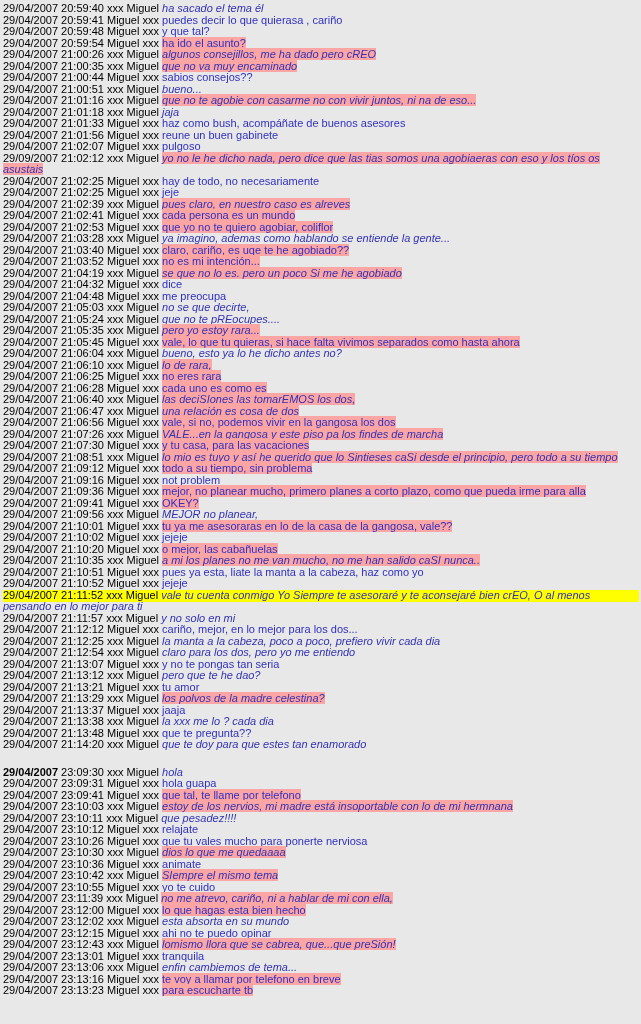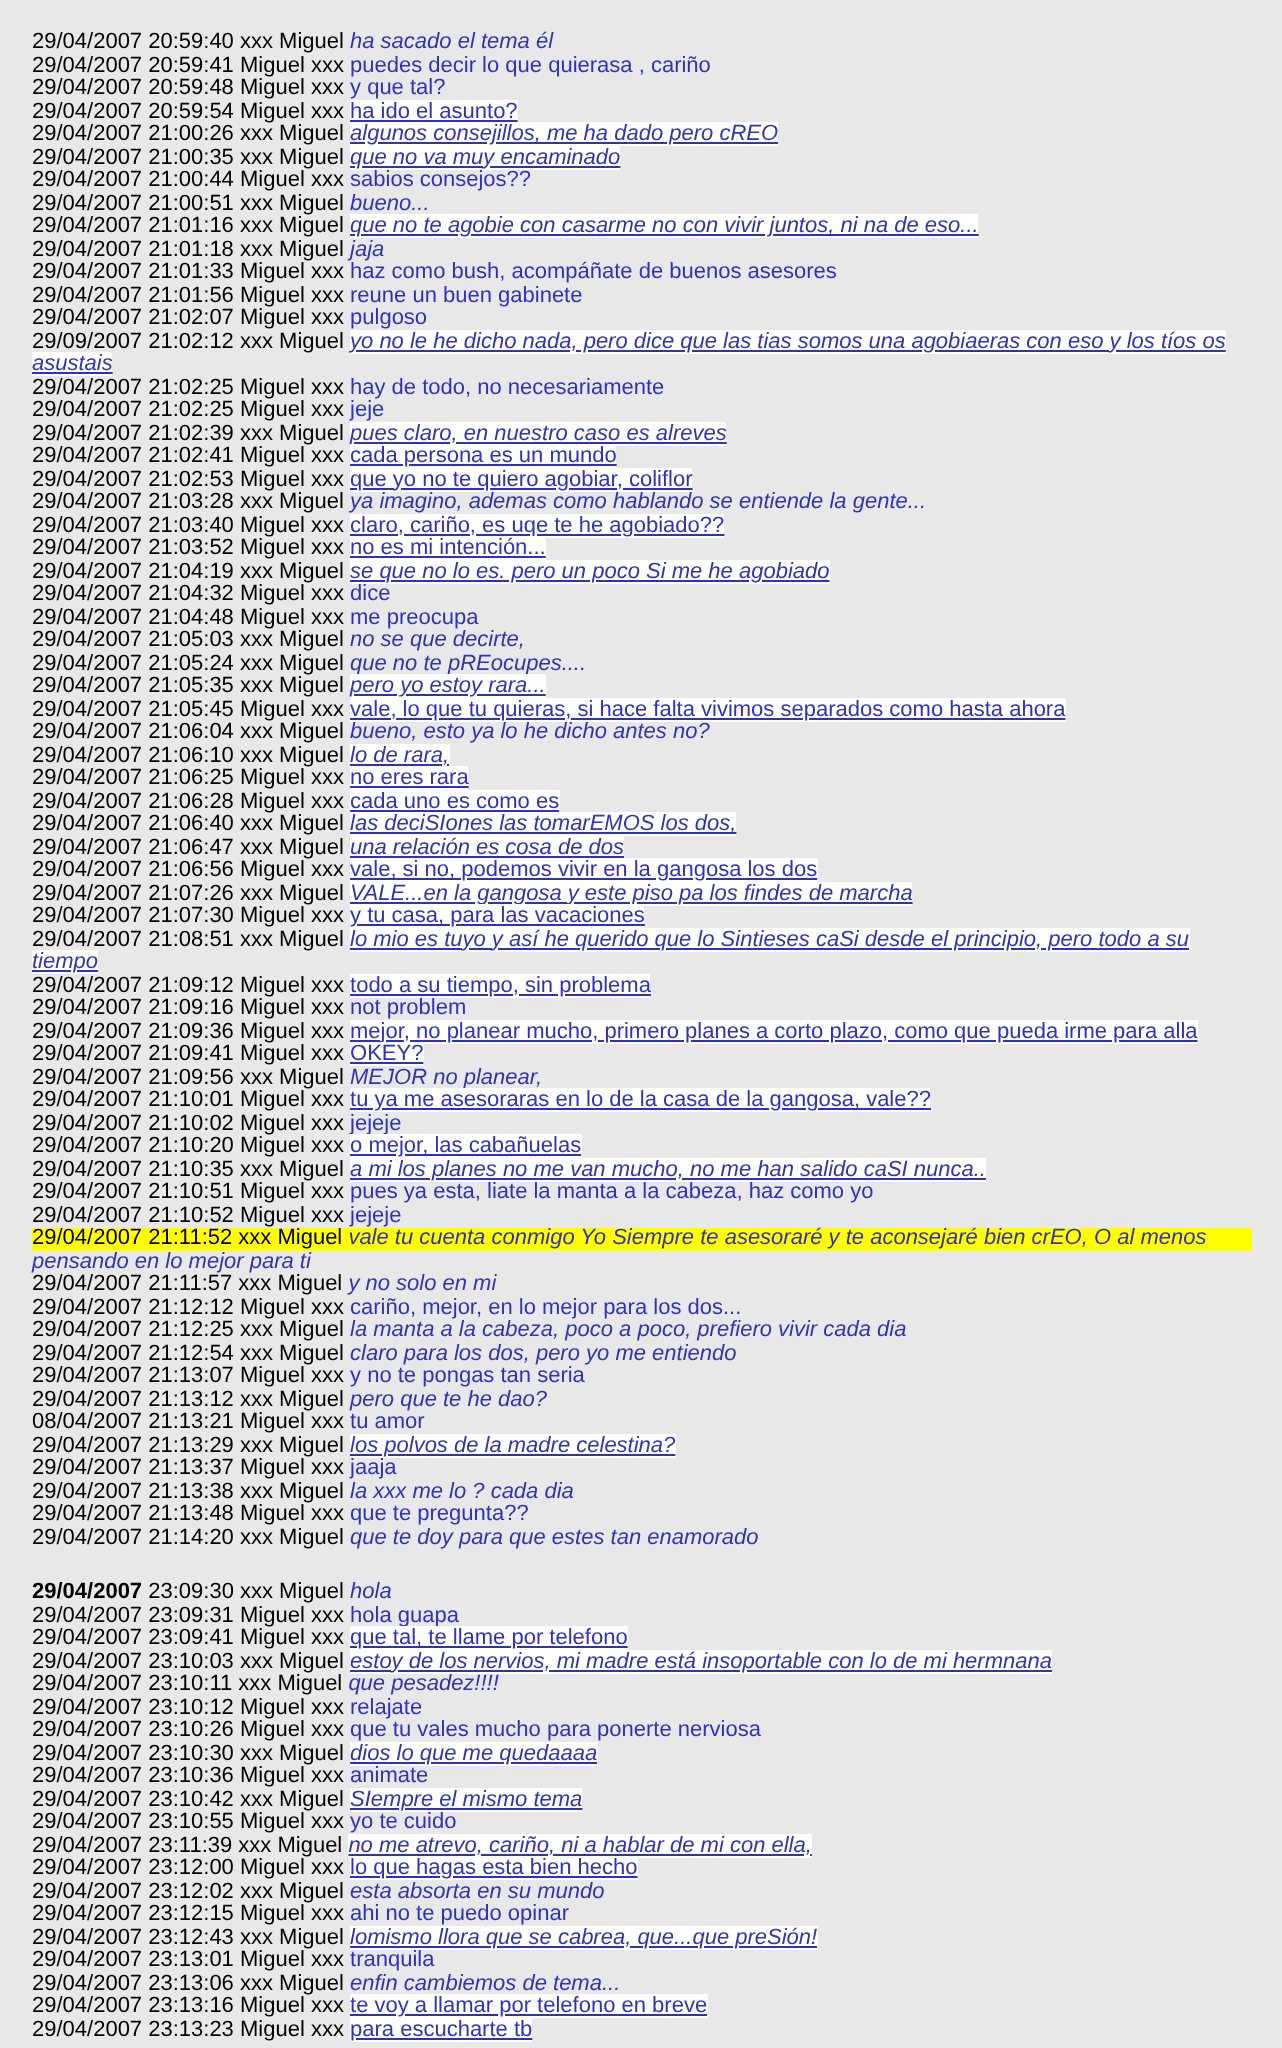--- a/index.html
+++ b/index.html
@@ -10,35 +10,35 @@
   }
   #chat-log {
     width: 641px;
     min-height: 1024px;
     box-sizing: border-box;
     padding: 3px 2px 4px 3px;
     font-size: 11px;
     line-height: 11.5px;
     overflow: hidden;
   }
-  .chat-session { margin: 13px; }
+  .chat-session { margin: 0; }
   .chat-session + .chat-session { margin-top: 16px; }
   .line {
     white-space: normal;
     word-wrap: break-word;
   }
   .meta {
     color: #000000;
     font-style: normal;
   }
   .meta b.date-bold { font-weight: bold; }
   .msg { color: #3232bE; }
   .msg.from-a { font-style: italic; color: #3232b4; }
   .msg.from-b { font-style: normal; color: #3030c0; }
-  .msg.hl { background-color: #ffffff; text-decoration: underline; }
+  .msg.hl { background-color: #fca5a5; }
   
   .line.hl-first {
     background-image: linear-gradient(to bottom, #ffff00 0px, #ffff00 11.5px, rgba(0,0,0,0) 11.5px);
   }
 </style>
 </head>
 <body>
 
 <div id="chat-log">
     <div class="chat-session">
@@ -92,21 +92,21 @@
       <div class="line"><span class="meta">29/04/2007 21:10:35 xxx Miguel </span><span class="msg from-a hl">a mi los planes no me van mucho, no me han salido caSI nunca..</span></div>
       <div class="line"><span class="meta">29/04/2007 21:10:51 Miguel xxx </span><span class="msg from-b">pues ya esta, liate la manta a la cabeza, haz como yo</span></div>
       <div class="line"><span class="meta">29/04/2007 21:10:52 Miguel xxx </span><span class="msg from-b">jejeje</span></div>
       <div class="line hl-first"><span class="meta">29/04/2007 21:11:52 xxx Miguel </span><span class="msg from-a">vale tu cuenta conmigo Yo Siempre te asesoraré y te aconsejaré bien crEO, O al menos pensando en lo mejor para ti</span></div>
       <div class="line"><span class="meta">29/04/2007 21:11:57 xxx Miguel </span><span class="msg from-a">y no solo en mi</span></div>
       <div class="line"><span class="meta">29/04/2007 21:12:12 Miguel xxx </span><span class="msg from-b">cariño, mejor, en lo mejor para los dos...</span></div>
       <div class="line"><span class="meta">29/04/2007 21:12:25 xxx Miguel </span><span class="msg from-a">la manta a la cabeza, poco a poco, prefiero vivir cada dia</span></div>
       <div class="line"><span class="meta">29/04/2007 21:12:54 xxx Miguel </span><span class="msg from-a">claro para los dos, pero yo me entiendo</span></div>
       <div class="line"><span class="meta">29/04/2007 21:13:07 Miguel xxx </span><span class="msg from-b">y no te pongas tan seria</span></div>
       <div class="line"><span class="meta">29/04/2007 21:13:12 xxx Miguel </span><span class="msg from-a">pero que te he dao?</span></div>
-      <div class="line"><span class="meta">08/04/2007 21:13:21 Miguel xxx </span><span class="msg from-b">tu amor</span></div>
+      <div class="line"><span class="meta">29/04/2007 21:13:21 Miguel xxx </span><span class="msg from-b">tu amor</span></div>
       <div class="line"><span class="meta">29/04/2007 21:13:29 xxx Miguel </span><span class="msg from-a hl">los polvos de la madre celestina?</span></div>
       <div class="line"><span class="meta">29/04/2007 21:13:37 Miguel xxx </span><span class="msg from-b">jaaja</span></div>
       <div class="line"><span class="meta">29/04/2007 21:13:38 xxx Miguel </span><span class="msg from-a">la xxx me lo ? cada dia</span></div>
       <div class="line"><span class="meta">29/04/2007 21:13:48 Miguel xxx </span><span class="msg from-b">que te pregunta??</span></div>
       <div class="line"><span class="meta">29/04/2007 21:14:20 xxx Miguel </span><span class="msg from-a">que te doy para que estes tan enamorado</span></div>
     </div>
     <div class="chat-session">
       <div class="line"><span class="meta"><b class="date-bold">29/04/2007</b> 23:09:30 xxx Miguel </span><span class="msg from-a">hola</span></div>
       <div class="line"><span class="meta">29/04/2007 23:09:31 Miguel xxx </span><span class="msg from-b">hola guapa</span></div>
       <div class="line"><span class="meta">29/04/2007 23:09:41 Miguel xxx </span><span class="msg from-b hl">que tal, te llame por telefono</span></div>

